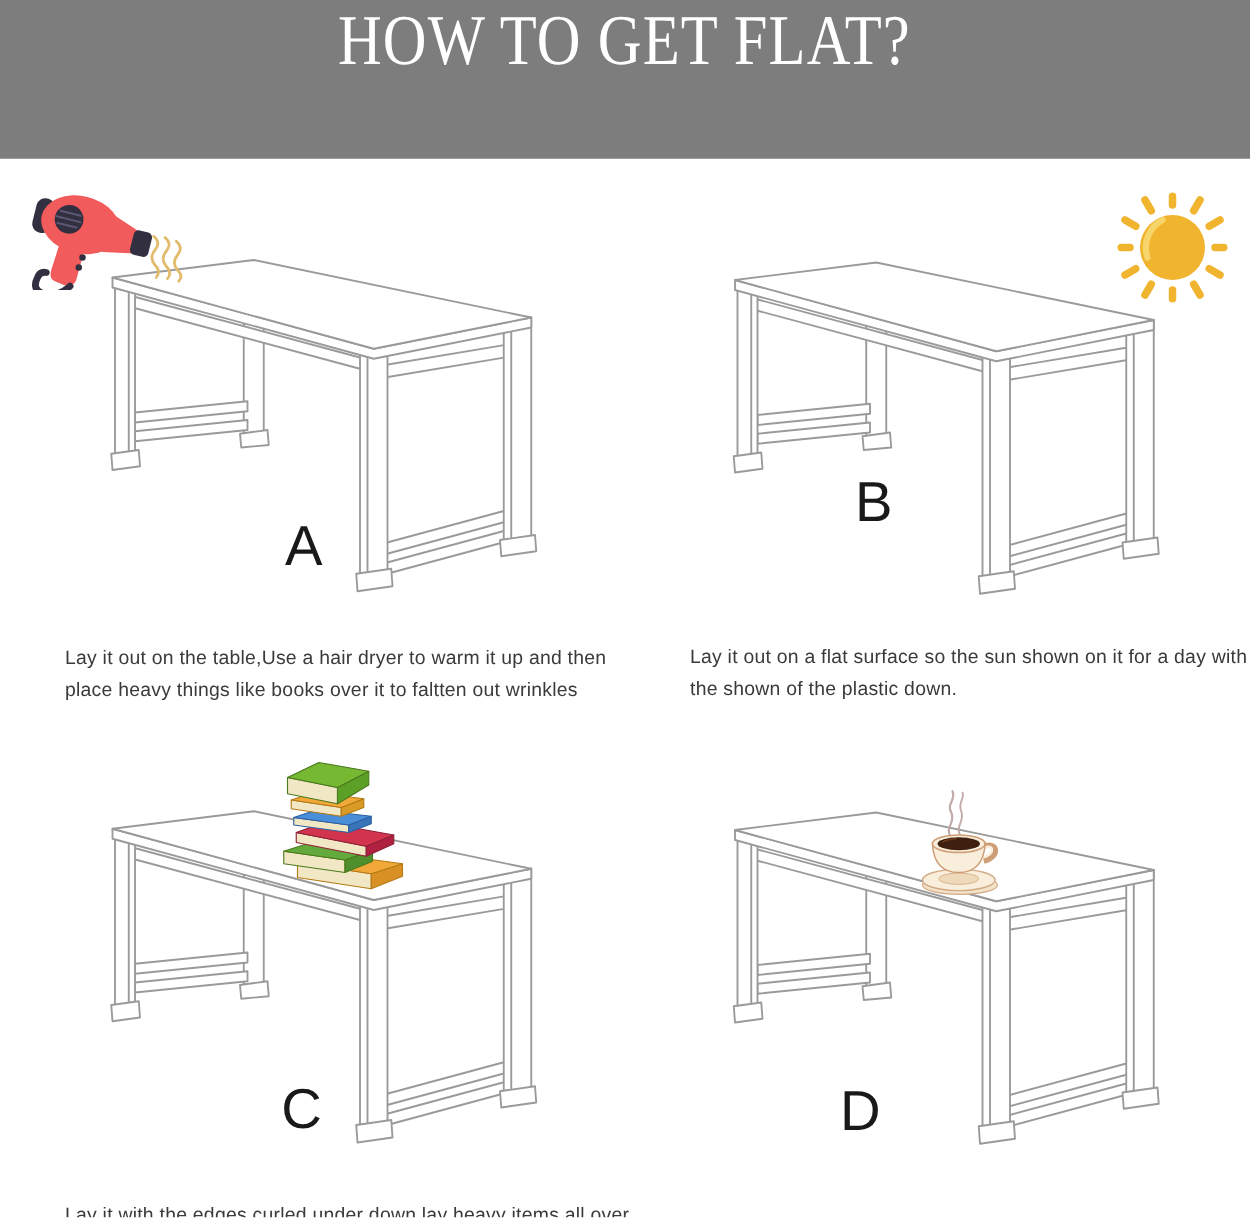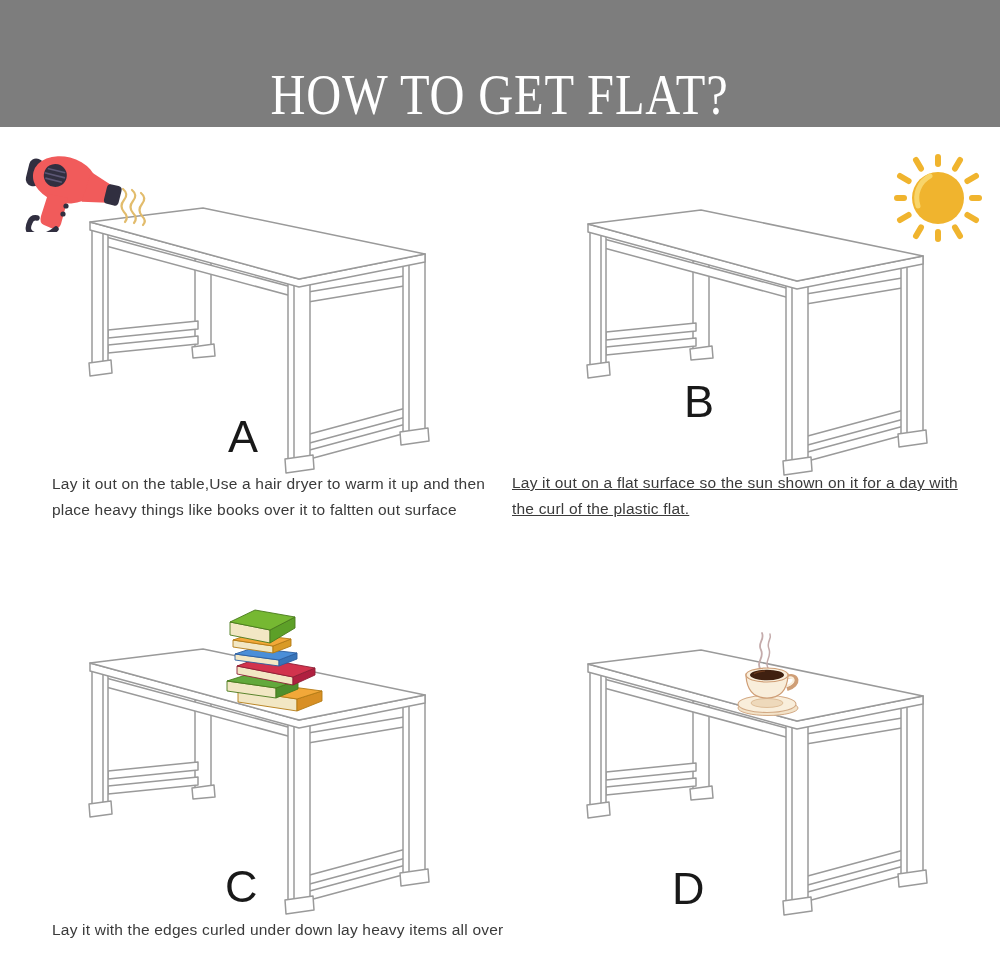--- a/index.html
+++ b/index.html
@@ -1,34 +1,34 @@
 <!DOCTYPE html>
 <html style="--header_bg: #7d7d7d; --header_text: #ffffff; --caption_text: #3a3a3a; --table_line: #9a9a9a; --hair_dryer_red: #f15b5b; --hair_dryer_dark: #312f40; --heat_wave_yellow: #e2bc6c; --sun_yellow: #f0b42e; --sun_highlight: #f8d56a; --book_green: #76b832; --book_green_dark: #63a93c; --book_orange: #f2a839; --book_blue: #4a8ed8; --book_red: #d2334d; --page_cream: #f2e7c4; --cup_cream: #f9eedb; --cup_outline: #cf9e76; --coffee_brown: #3f2010; --steam_gray: #c4abab;"><head>
 <meta charset="utf-8">
 <style>
   html,body{margin:0;padding:0;background:#fff;}
   #canvas{position:relative;width:1000px;height:974px;background:#ffffff;overflow:hidden;
           font-family:"Liberation Sans",sans-serif;}
   .banner{position:absolute;left:0;top:0;width:1000px;height:127px;
-          background:var(--header_bg,#7d7d7d);display:flex;align-items:flex-end;justify-content:center;}
+          background:var(--header_bg,#7d7d7d);display:flex;align-items:flex-start;justify-content:center;}
   .title{font-family:"Liberation Serif","DejaVu Serif",serif;font-weight:400;
          font-size:57px;color:var(--header_text,#ffffff);letter-spacing:1px;
          transform:scaleX(.85);white-space:nowrap;}
   .tbl{position:absolute;width:420px;height:280px;}
   .icon{position:absolute;}
   .step-label{position:absolute;font-size:45px;line-height:1;color:#191919;
               font-family:"Liberation Sans",sans-serif;}
   .caption{position:absolute;font-size:15.5px;line-height:26px;letter-spacing:.2px;
-           color:#3a3a3a;white-space:nowrap;}
+           color:#3a3a3a;white-space:nowrap;margin-top:43px;}
   .lbl-a{left:228px;top:414px;}
   .lbl-b{left:684px;top:379px;}
   .lbl-c{left:225px;top:864px;}
   .lbl-d{left:672px;top:866px;}
   .cap-a{left:52px;top:471px;}
-  .cap-b{left:512px;top:470px;text-decoration:underline;}
+  .cap-b{left:552px;top:470px;}
   .cap-c{left:52px;top:917px;}
   .cap-d{left:528px;top:917px;}
   .tbl-a{left:50px;top:195px;}
   .tbl-b{left:548px;top:197px;}
   .tbl-c{left:50px;top:636px;}
   .tbl-d{left:548px;top:637px;}
   .ic-dryer{left:10px;top:152px;width:140px;height:80px;}
   .ic-sun{left:888px;top:148px;width:100px;height:100px;}
   .ic-books{left:215px;top:598px;width:125px;height:118px;}
   .ic-coffee{left:720px;top:628px;width:100px;height:95px;}
@@ -87,21 +87,21 @@
       <path d="M46,77 Q36,86 25,83 Q15,80 20,70 Q22,65 27,66" stroke="var(--hair_dryer_dark,#312f40)" stroke-width="5.5" fill="none" stroke-linecap="round"></path>
       <g stroke="var(--heat_wave_yellow,#e2bc6c)" stroke-width="2.2" fill="none" stroke-linecap="round">
         <path d="M113,37 q6,5 1,11 q-5,6 0,12 q5,5 1,10"></path>
         <path d="M122,38 q6,5 1,11 q-5,6 0,12 q5,5 1,10"></path>
         <path d="M131,41 q6,5 1,11 q-5,6 0,12 q5,5 1,9"></path>
       </g>
     </svg>
     <div class="step-label lbl-a">A</div>
     <div class="caption cap-a">
       <div>Lay it out on the table,Use a hair dryer to warm it up and then</div>
-      <div>place heavy things like books over it to faltten out surface</div>
+      <div>place heavy things like books over it to faltten out wrinkles</div>
     </div>
   </section>
 
   <section>
     <svg class="tbl tbl-b" viewBox="0 0 420 280">
       <use href="#tbl"></use>
     </svg>
     <svg class="icon ic-sun" viewBox="0 0 100 100">
       <g stroke="var(--sun_yellow,#f0b42e)" stroke-width="6" stroke-linecap="round">
         <line x1="84" y1="50" x2="91" y2="50"></line>
@@ -116,21 +116,21 @@
         <line x1="50" y1="16" x2="50" y2="9"></line>
         <line x1="67" y1="20.6" x2="72" y2="12"></line>
         <line x1="79.4" y1="33" x2="88" y2="28"></line>
       </g>
       <circle cx="50" cy="50" r="26" fill="var(--sun_yellow,#f0b42e)"></circle>
       <path d="M30,58 A25,25 0 0 1 42,28" stroke="var(--sun_highlight,#f8d56a)" stroke-width="5" fill="none" stroke-linecap="round"></path>
     </svg>
     <div class="step-label lbl-b">B</div>
     <div class="caption cap-b">
       <div>Lay it out on a flat surface so the sun shown on it for a day with</div>
-      <div>the curl of the plastic flat.</div>
+      <div>the shown of the plastic down.</div>
     </div>
   </section>
 
   <section>
     <svg class="tbl tbl-c" viewBox="0 0 420 280">
       <use href="#tbl"></use>
     </svg>
     <svg class="icon ic-books" viewBox="0 0 125 118">
       <g stroke-width=".9" stroke-linejoin="round">
 

